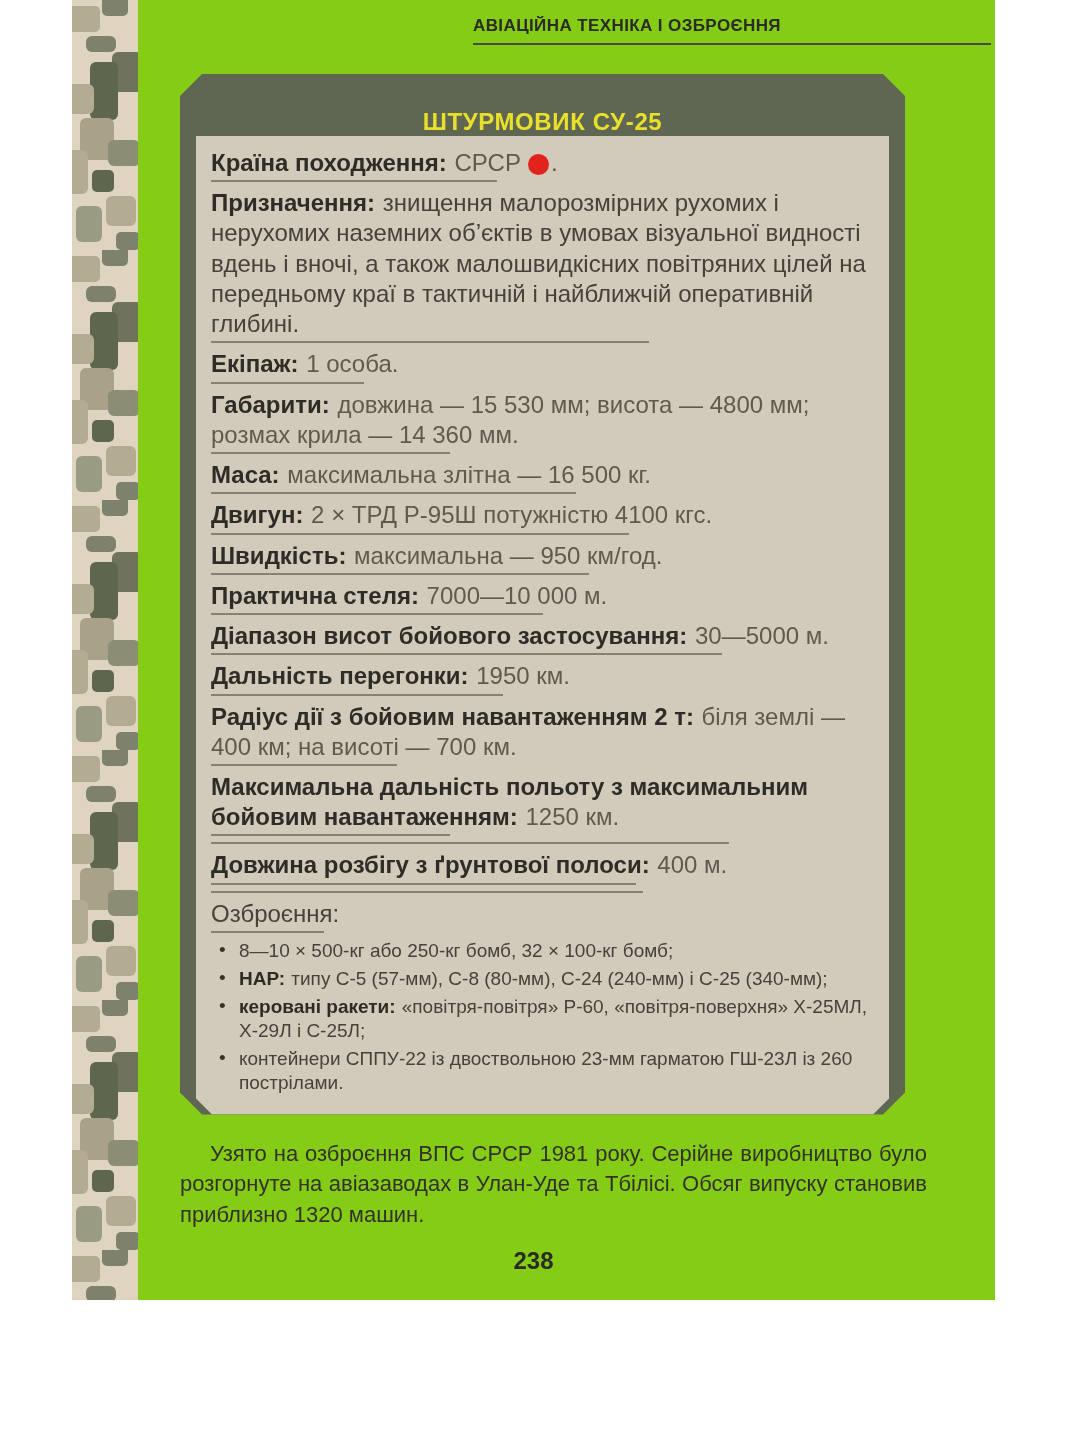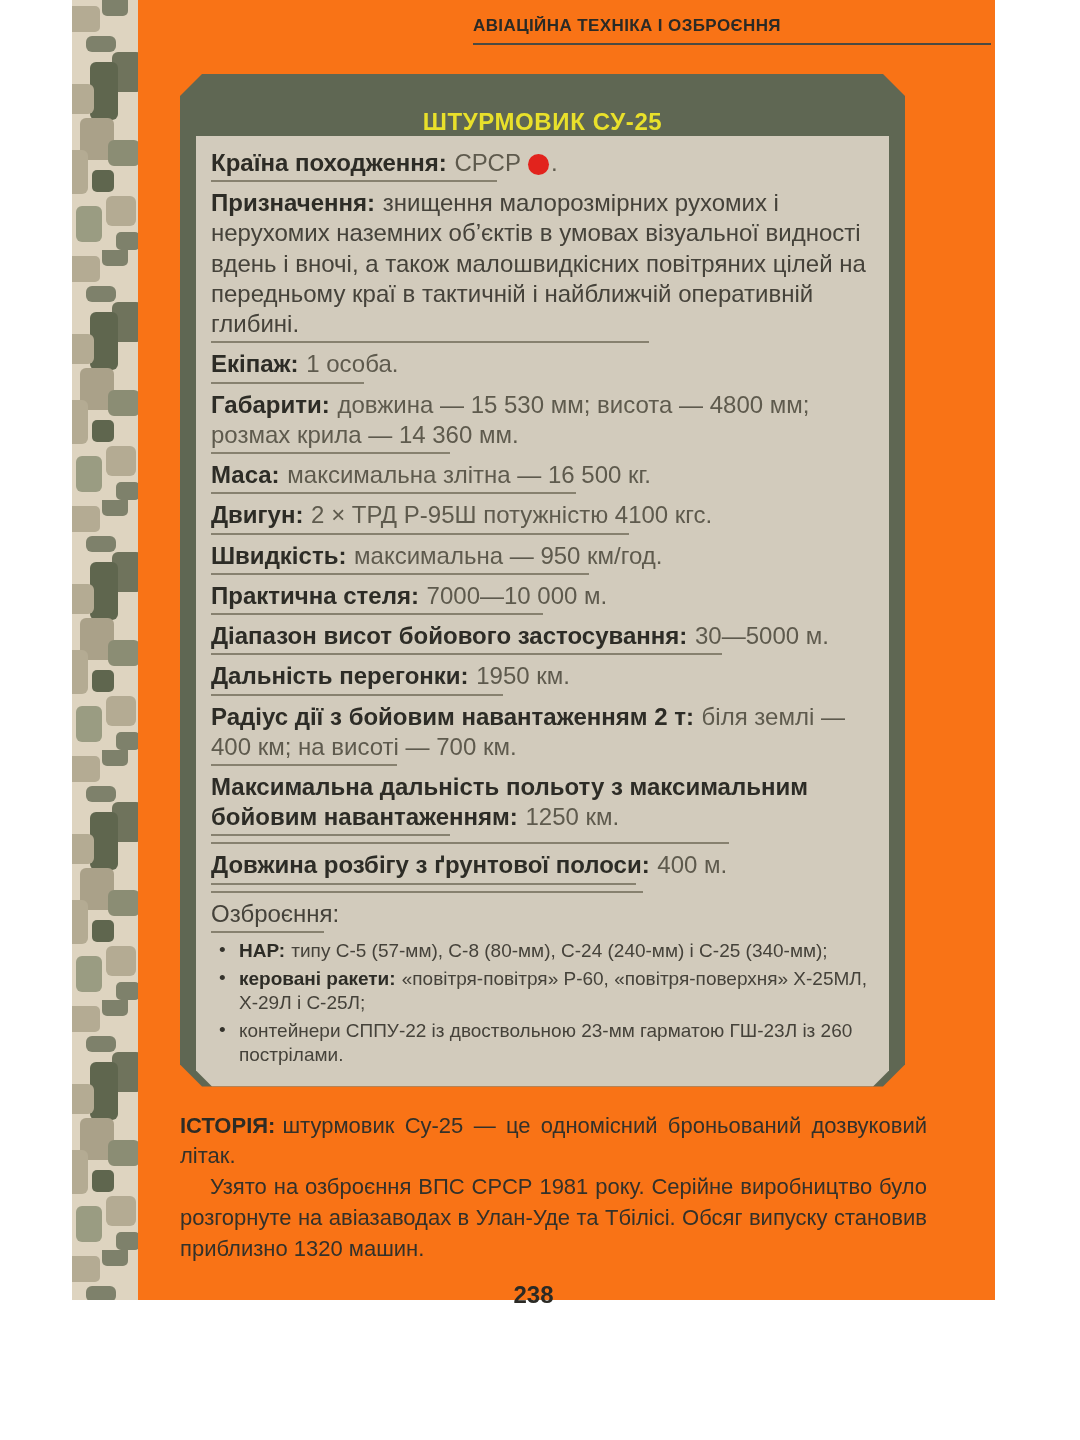--- a/index.html
+++ b/index.html
@@ -1,18 +1,18 @@
 <!DOCTYPE html>
 <html lang="uk"><head>
 <meta charset="utf-8">
 <style>
   html,body{margin:0;padding:0;background:#ffffff;}
   .stage{position:relative;width:1080px;height:1440px;background:#ffffff;overflow:hidden;
          font-family:"Liberation Sans","DejaVu Sans",sans-serif;}
-  .page{position:absolute;left:72px;top:0;width:923px;height:1300px;background:#f97316;}
+  .page{position:absolute;left:72px;top:0;width:923px;height:1300px;background:#84cc16;}
   .camo{position:absolute;left:0;top:0;width:66px;height:1300px;}
   
   .runhead{margin:16px 4px 0 401px;padding-bottom:7px;border-bottom:2px solid #4b4a42;}
   .runhead .rh-title{font-size:17px;font-weight:bold;color:#2b2a25;letter-spacing:0.4px;}
   
   .card{margin:29px 0 0 108px;width:725px;background:#5f6753;
         clip-path:polygon(22px 0,703px 0,725px 22px,725px 933px,703px 955px,22px 955px,0 933px,0 22px);
         clip-path:polygon(22px 0,calc(100% - 22px) 0,100% 22px,100% calc(100% - 22px),calc(100% - 22px) 100%,22px 100%,0 calc(100% - 22px),0 22px);}
   .card-titlebar{height:62px;display:flex;align-items:flex-end;justify-content:center;}
   .card-title{font-size:24px;font-weight:bold;color:#e9e02b;letter-spacing:0.6px;}
@@ -111,28 +111,28 @@
         <div class="rule" style="width:78%"></div>
 
         <p class="spec"><b class="lb">Довжина розбігу з ґрунтової полоси:</b><span class="val">400 м.</span></p>
         <div class="rule" style="width:64%"></div>
 
         <div class="rule" style="width:65%"></div>
 
         <p class="spec"><span class="val plain">Озброєння:</span></p>
         <div class="rule" style="width:17%"></div>
 
+        <p class="blt"><span>8—10 × 500-кг або 250-кг бомб, 32 × 100-кг бомб;</span></p>
         <p class="blt"><b class="lb">НАР:</b><span class="val">типу С-5 (57-мм), С-8 (80-мм), С-24 (240-мм) і С-25 (340-мм);</span></p>
         <p class="blt"><b class="lb">керовані ракети:</b><span class="val">«повітря-повітря» Р-60, «повітря-поверхня» Х-25МЛ, Х-29Л і С-25Л;</span></p>
         <p class="blt"><span>контейнери СППУ-22 із двоствольною 23-мм гарматою ГШ-23Л із 260 пострілами.</span></p>
 
       </div>
     </div>
 
     <div class="history">
-      <p><b class="lb">ІСТОРІЯ:</b><span>штурмовик Су-25 — це одномісний броньований дозвуковий літак.</span></p>
       <p class="p2"><span>Узято на озброєння ВПС СРСР 1981 року. Серійне виробництво було розгорнуте на авіазаводах в Улан-Уде та Тбілісі. Обсяг випуску становив приблизно 1320 машин.</span></p>
     </div>
 
     <div class="pagenum">238</div>
 
   </div>
 </div>
 
 </body></html>

